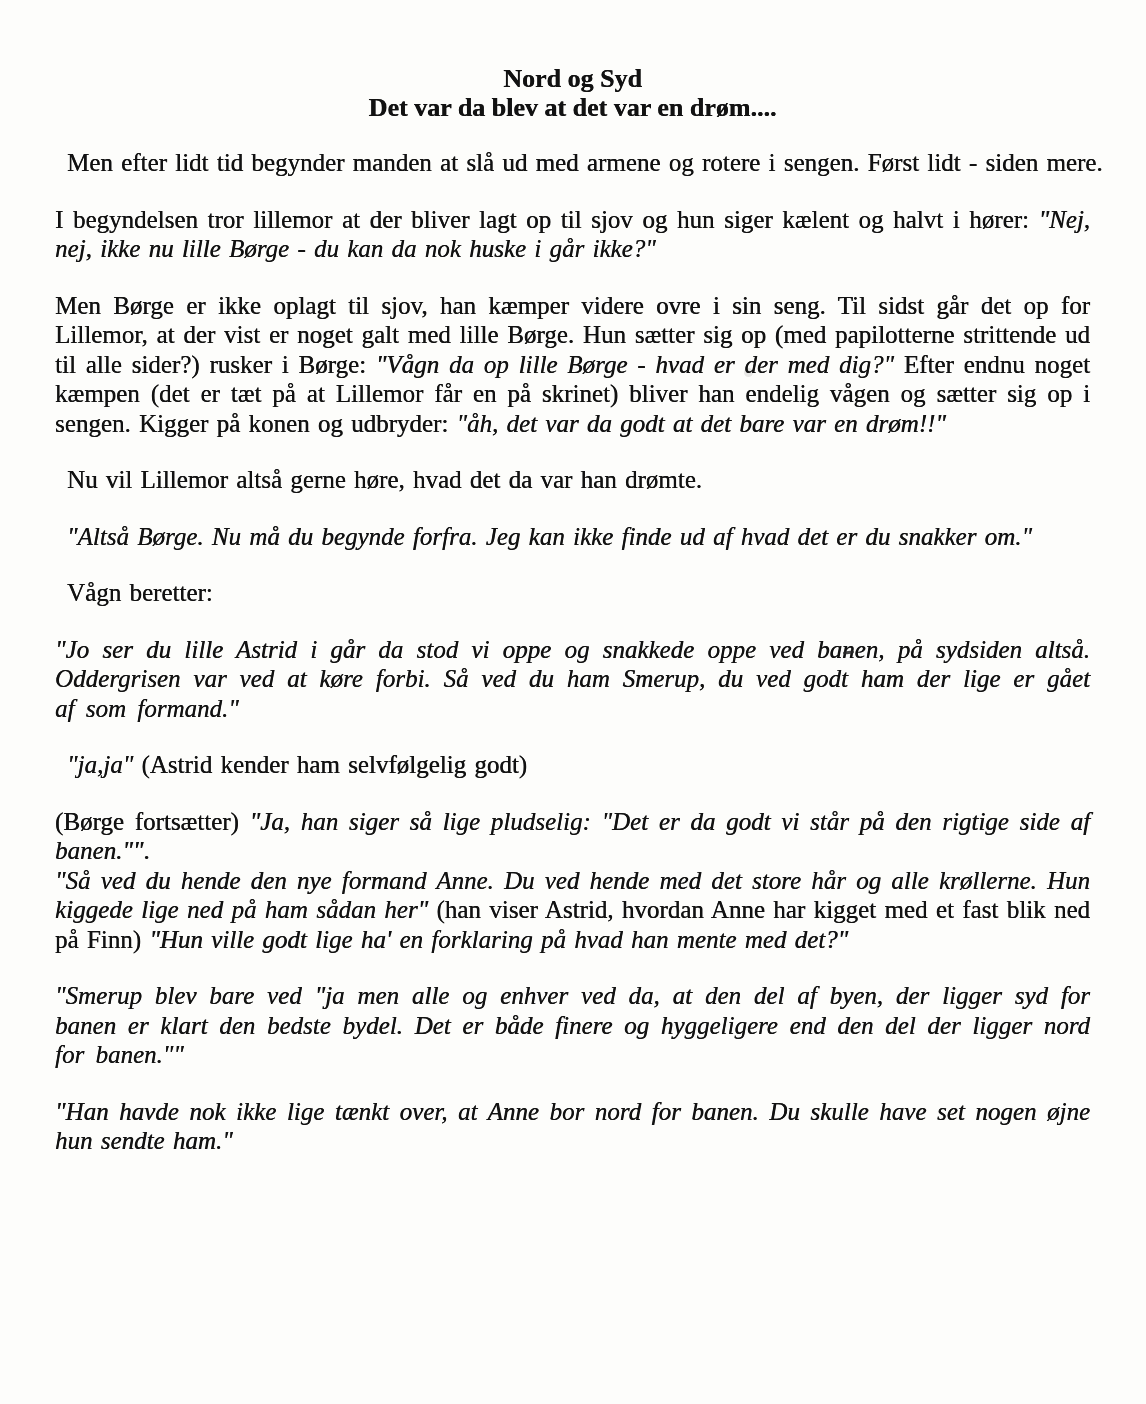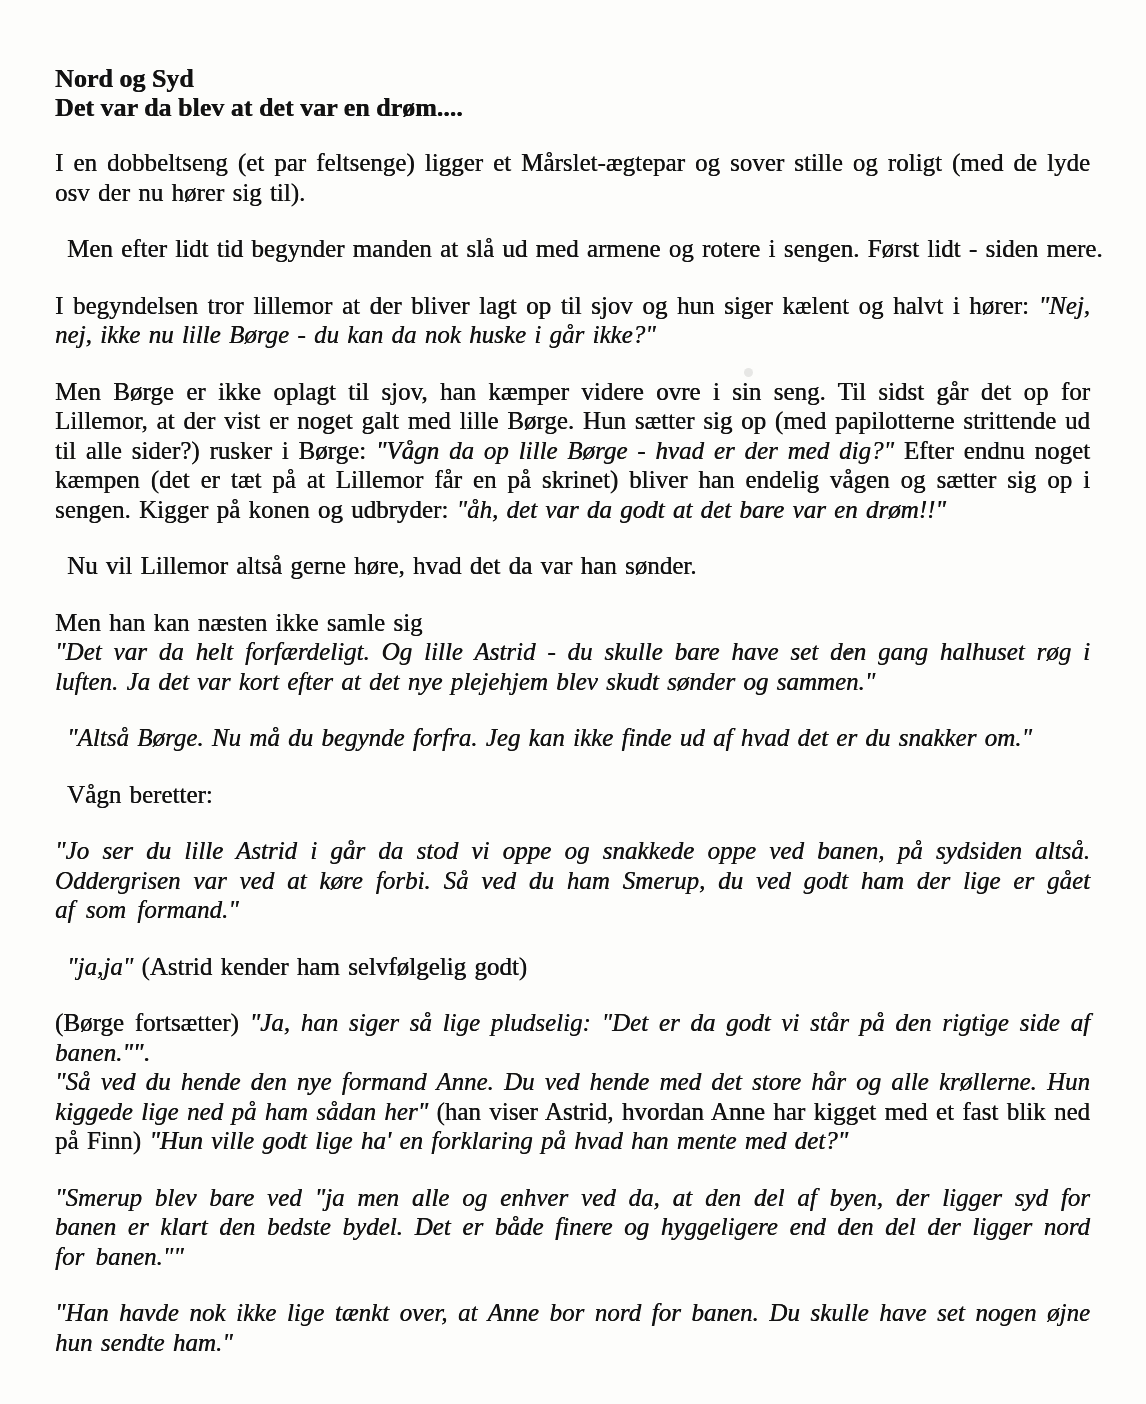--- a/index.html
+++ b/index.html
@@ -16,20 +16,21 @@
     background: #fdfdfb;
     box-sizing: border-box;
     padding: 64px 56px 0 55px;
     overflow: hidden;
     font-family: "Liberation Serif", "DejaVu Serif", serif;
     color: #121212;
     
     text-shadow: 0.35px 0 0 currentColor;
   }
   .title-block {
+    text-align: center;
     font-weight: bold;
     font-size: 26px;
     line-height: 29px;
   }
   .doc-body {
     margin-top: 26px;
   }
   p.para {
     margin: 27px 0 0 0;
     font-size: 25px;
@@ -78,26 +79,24 @@
 <body>
 
 <div class="page">
 
   <header class="title-block">
     <div class="title-line">Nord og Syd</div>
     <div class="title-line">Det var da blev at det var en drøm....</div>
   </header>
 
   <main class="doc-body">
-      <p class="para"><span class="rm">I en dobbeltseng (et par feltsenge) ligger et Mårslet-ægtepar og sover stille og roligt (med de lyde osv der nu hører sig til).</span></p>
       <p class="para oneline"><span class="rm">Men efter lidt tid begynder manden at slå ud med armene og rotere i sengen. Først lidt - siden mere.</span></p>
       <p class="para"><span class="rm">I begyndelsen tror lillemor at der bliver lagt op til sjov og hun siger kælent og halvt i hører: </span><span class="it">"Nej, nej, ikke nu lille Børge - du kan da nok huske i går ikke?"</span></p>
       <p class="para"><span class="rm">Men Børge er ikke oplagt til sjov, han kæmper videre ovre i sin seng. Til sidst går det op for Lillemor, at der vist er noget galt med lille Børge. Hun sætter sig op (med papilotterne strittende ud til alle sider?) rusker i Børge: </span><span class="it">"Vågn da op lille Børge - hvad er der med dig?"</span><span class="rm"> Efter endnu noget kæmpen (det er tæt på at Lillemor får en på skrinet) bliver han endelig vågen og sætter sig op i sengen. Kigger på konen og udbryder: </span><span class="it">"åh, det var da godt at det bare var en drøm!!"</span></p>
-      <p class="para oneline"><span class="rm">Nu vil Lillemor altså gerne høre, hvad det da var han sønder.</span></p>
-      <p class="para"><span class="rm">Men han kan næsten ikke samle sig</span><br><span class="it">"Det var da helt forfærdeligt. Og lille Astrid - du skulle bare have set den gang halhuset røg i luften. Ja det var kort efter at det nye plejehjem blev skudt sønder og sammen."</span></p>
+      <p class="para oneline"><span class="rm">Nu vil Lillemor altså gerne høre, hvad det da var han drømte.</span></p>
       <p class="para oneline"><span class="it">"Altså Børge. Nu må du begynde forfra. Jeg kan ikke finde ud af hvad det er du snakker om."</span></p>
       <p class="para oneline"><span class="rm">Vågn beretter:</span></p>
       <p class="para wide"><span class="it">"Jo ser du lille Astrid i går da stod vi oppe og snakkede oppe ved banen, på sydsiden altså. Oddergrisen var ved at køre forbi. Så ved du ham Smerup, du ved godt ham der lige er gået af som formand."</span></p>
       <p class="para oneline"><span class="it">"ja,ja"</span><span class="rm"> (Astrid kender ham selvfølgelig godt)</span></p>
       <p class="para"><span class="rm">(Børge fortsætter) </span><span class="it">"Ja, han siger så lige pludselig: "Det er da godt vi står på den rigtige side af banen.""</span><span class="rm">.</span><br><span class="it">"Så ved du hende den nye formand Anne. Du ved hende med det store hår og alle krøllerne. Hun kiggede lige ned på ham sådan her"</span><span class="rm"> (han viser Astrid, hvordan Anne har kigget med et fast blik ned på Finn) </span><span class="it">"Hun ville godt lige ha' en forklaring på hvad han mente med det?"</span></p>
       <p class="para wide"><span class="it">"Smerup blev bare ved "ja men alle og enhver ved da, at den del af byen, der ligger syd for banen er klart den bedste bydel. Det er både finere og hyggeligere end den del der ligger nord for banen.""</span></p>
       <p class="para"><span class="it">"Han havde nok ikke lige tænkt over, at Anne bor nord for banen. Du skulle have set nogen øjne hun sendte ham."</span></p>
     </main>
 
   <div class="artifact artifact-dash"></div>

